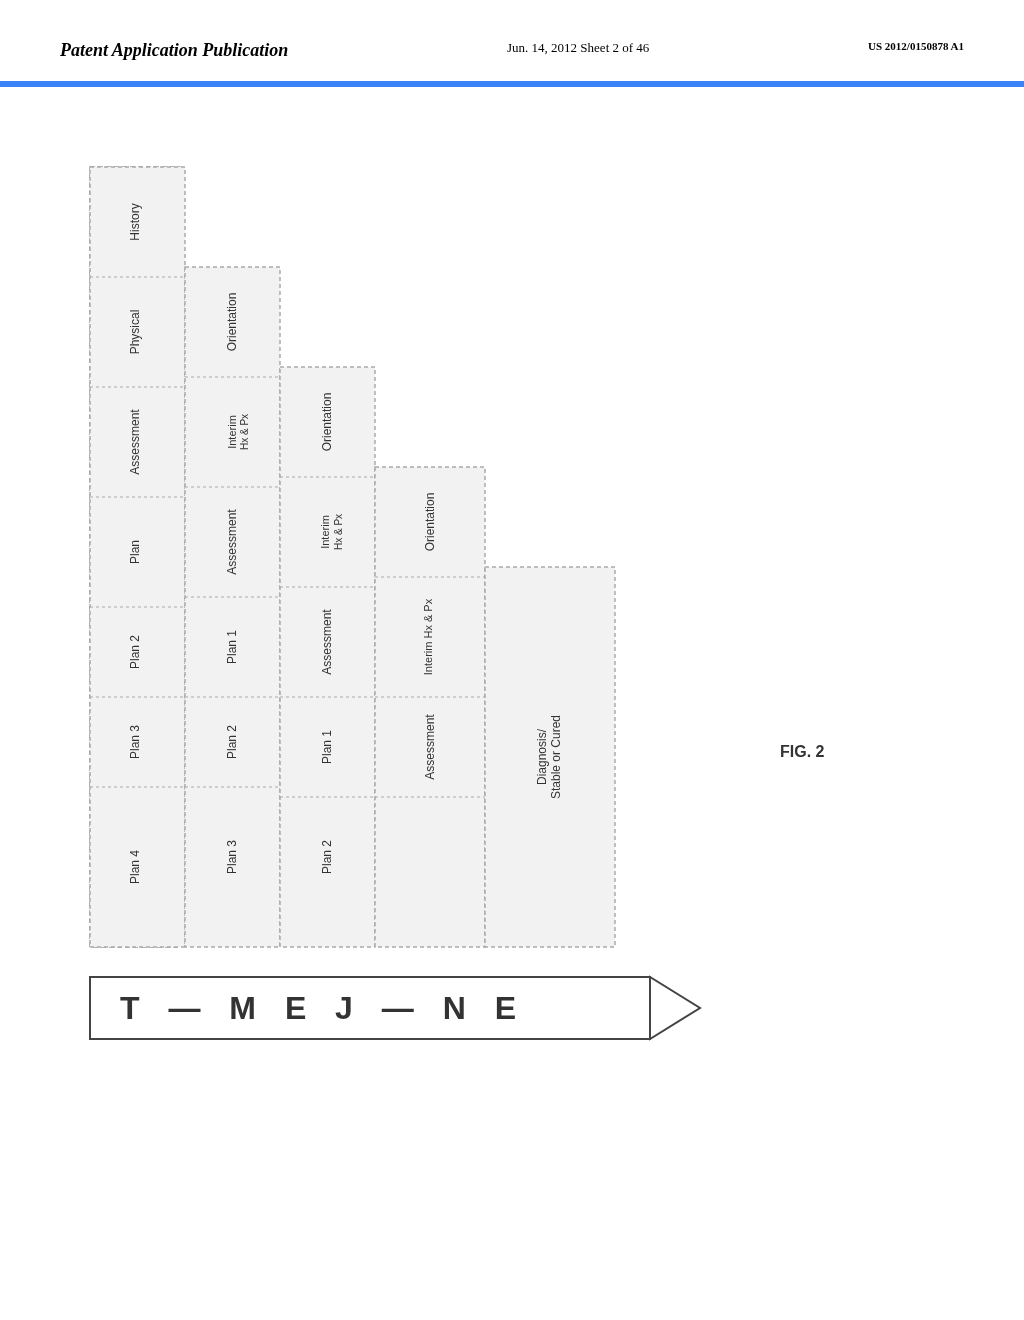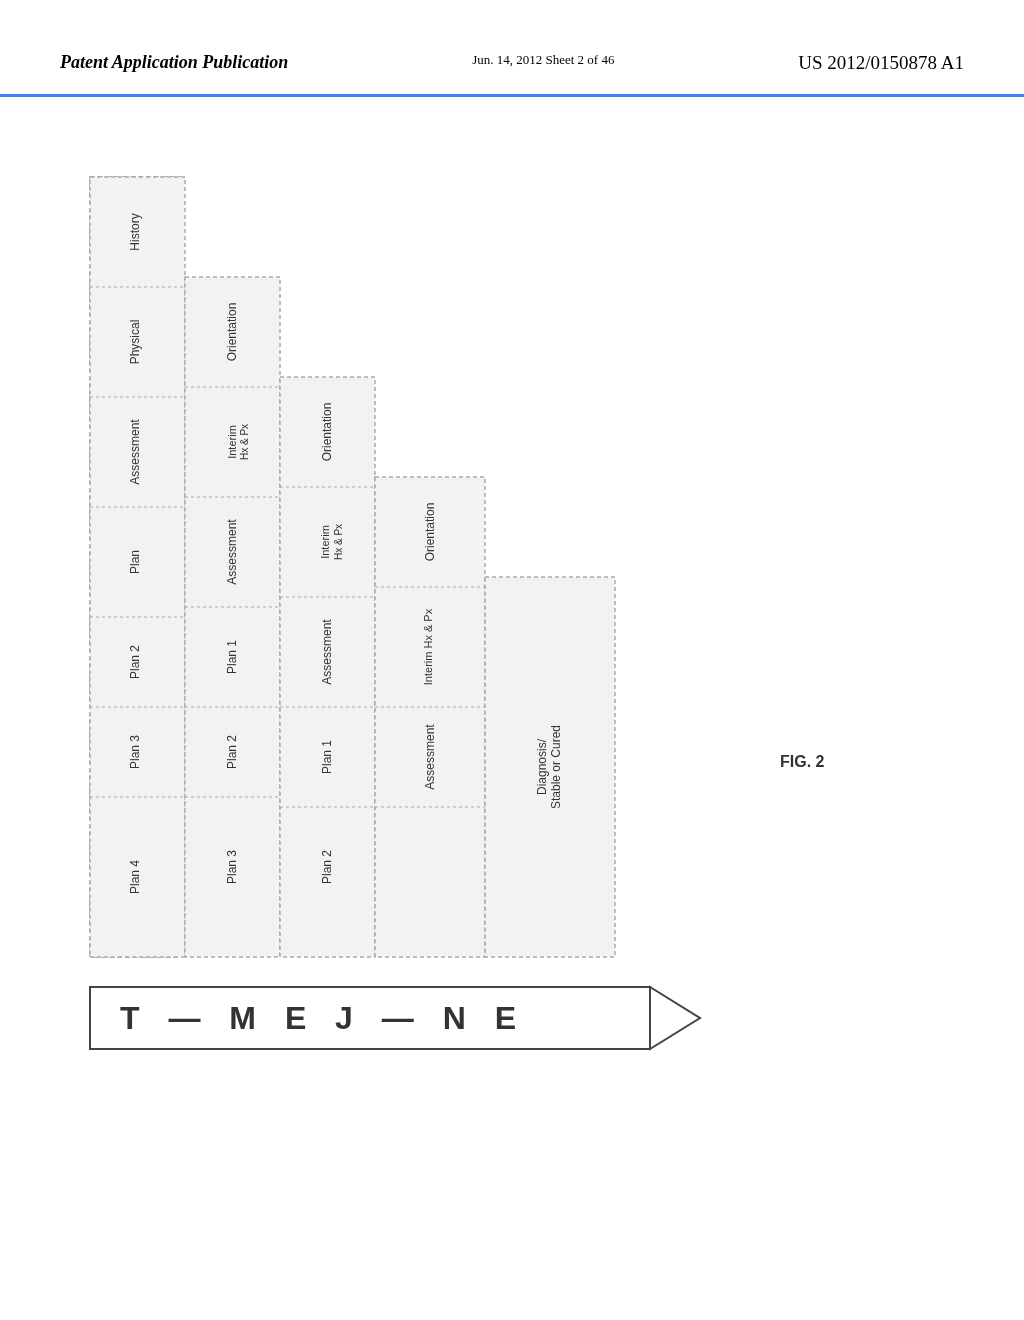--- a/index.html
+++ b/index.html
@@ -11,35 +11,34 @@
       position: relative;
       overflow: hidden;
     }
 
     
     .header {
       display: flex;
       justify-content: space-between;
       align-items: flex-start;
       padding: 40px 60px 20px 60px;
-      border-bottom: 3px solid #3b82f6;
-      margin-top: 12px;
+      border-bottom: 6px solid #3b82f6;
     }
     .header-left {
       font-size: 18px;
       font-weight: bold;
       font-style: italic;
     }
     .header-center {
       font-size: 13px;
       text-align: center;
     }
     .header-right {
-      font-size: 19px;
-      font-weight: normal;
+      font-size: 11px;
+      font-weight: bold;
     }
 
     
     .main-content {
       padding: 40px 60px;
       position: relative;
     }
   </style>
 </head>
 <body>

